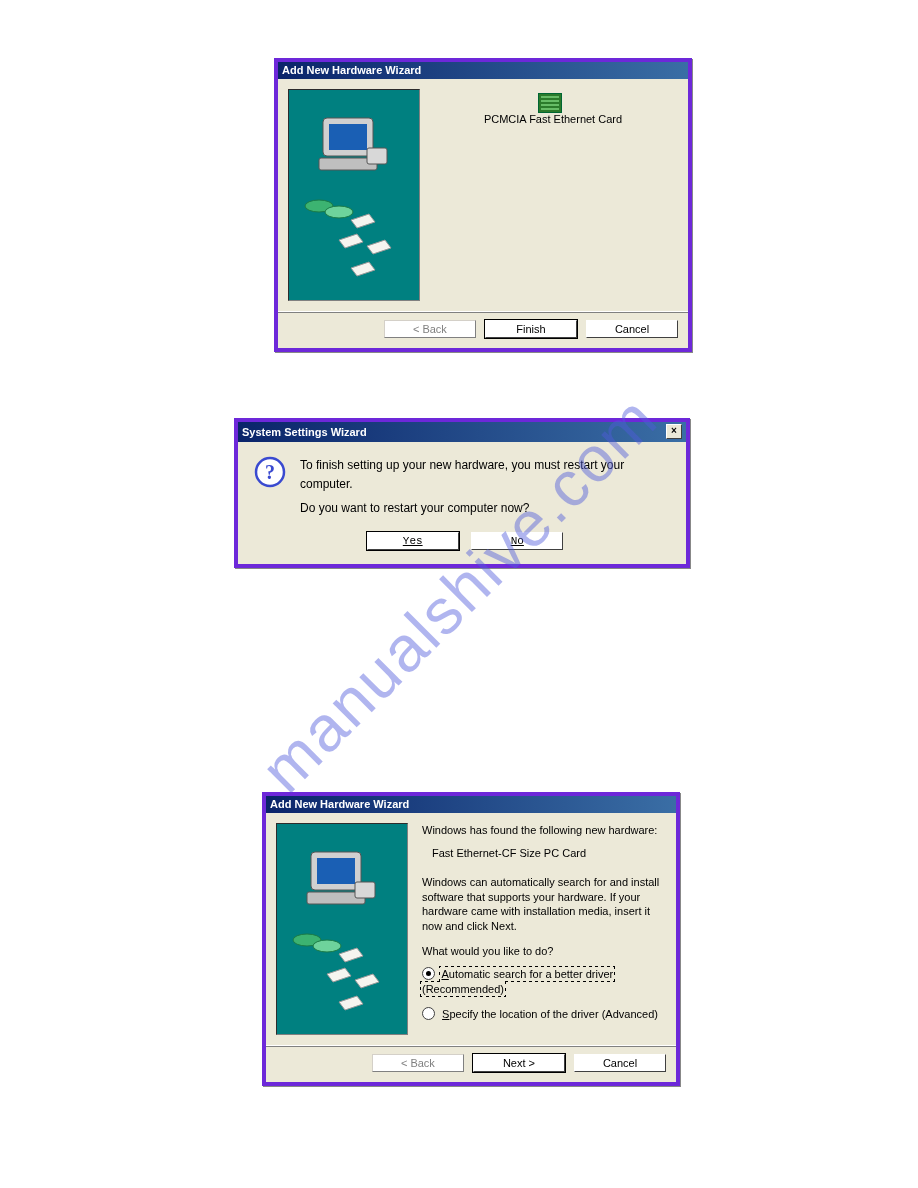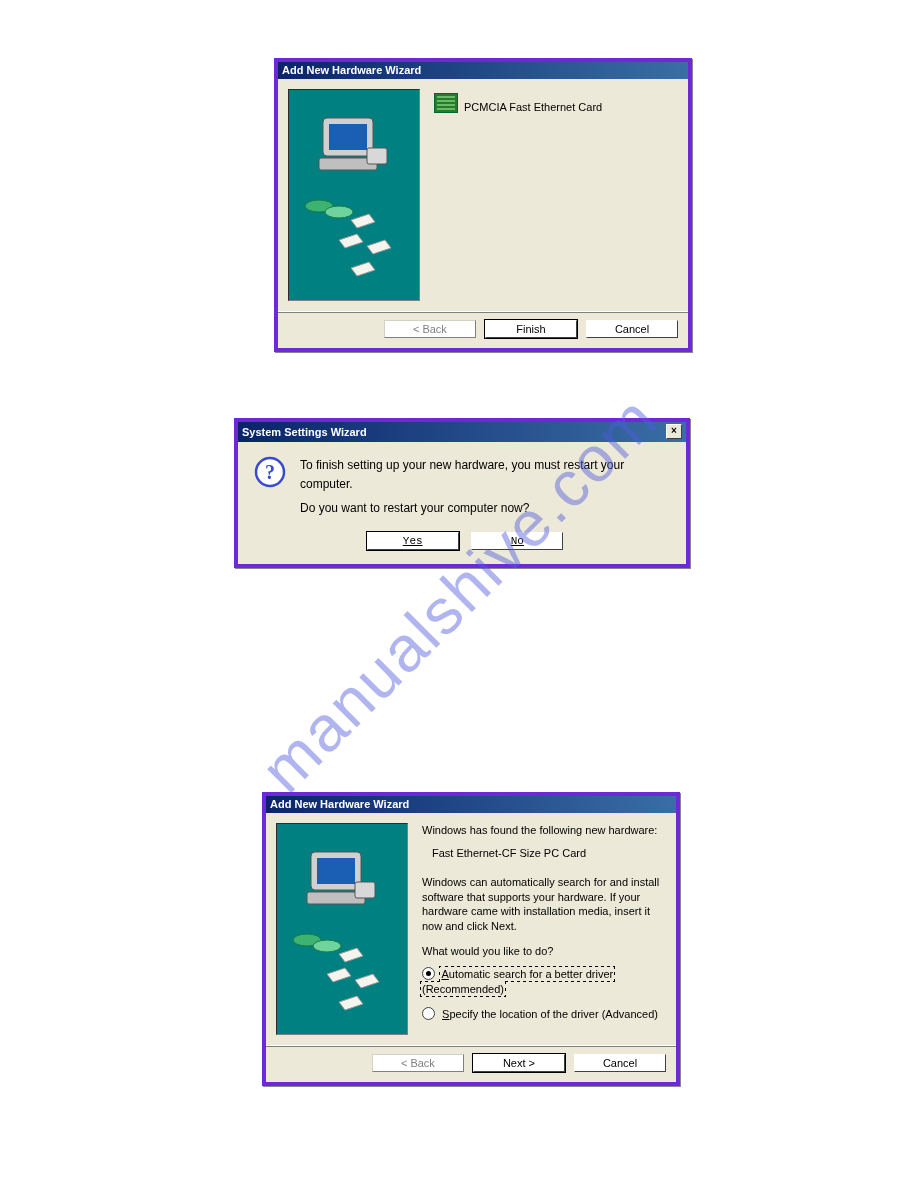--- a/index.html
+++ b/index.html
@@ -98,21 +98,21 @@
     overflow: hidden;
     flex-shrink:0;
   }
   .wizside svg { position:absolute; }
   .wizbody {
     flex:1;
     padding: 0 6px 0 14px;
     font-size:11px;
     color:#000;
   }
-  .wizbody .row { display:flex; align-items:flex-end; }
+  .wizbody .row { display:flex; align-items:center;flex-direction:column; }
   .neticon {
     width:22px; height:18px;
     background:#2b7a2b;
     border:1px solid #063;
     position:relative;
     margin-right:6px;
     margin-top:2px;
   }
   .neticon::before, .neticon::after {
     content:"";

